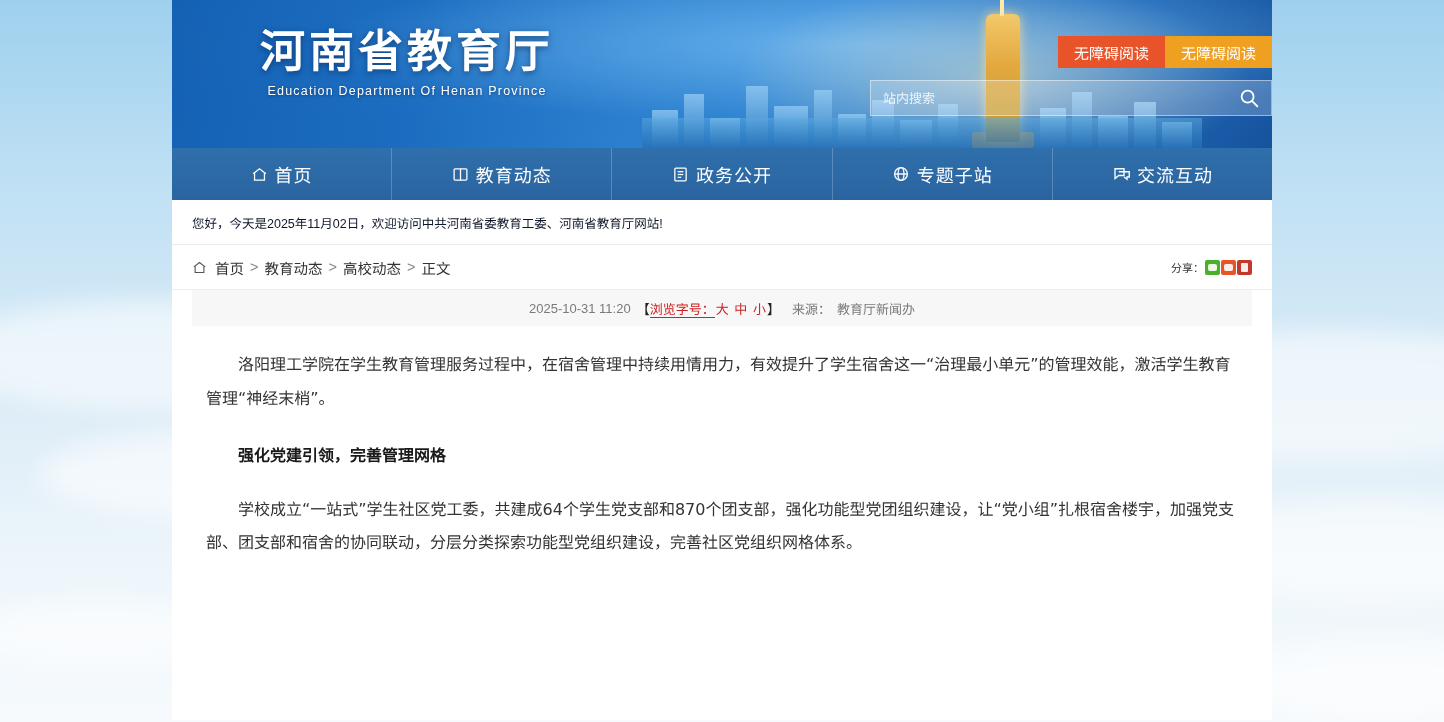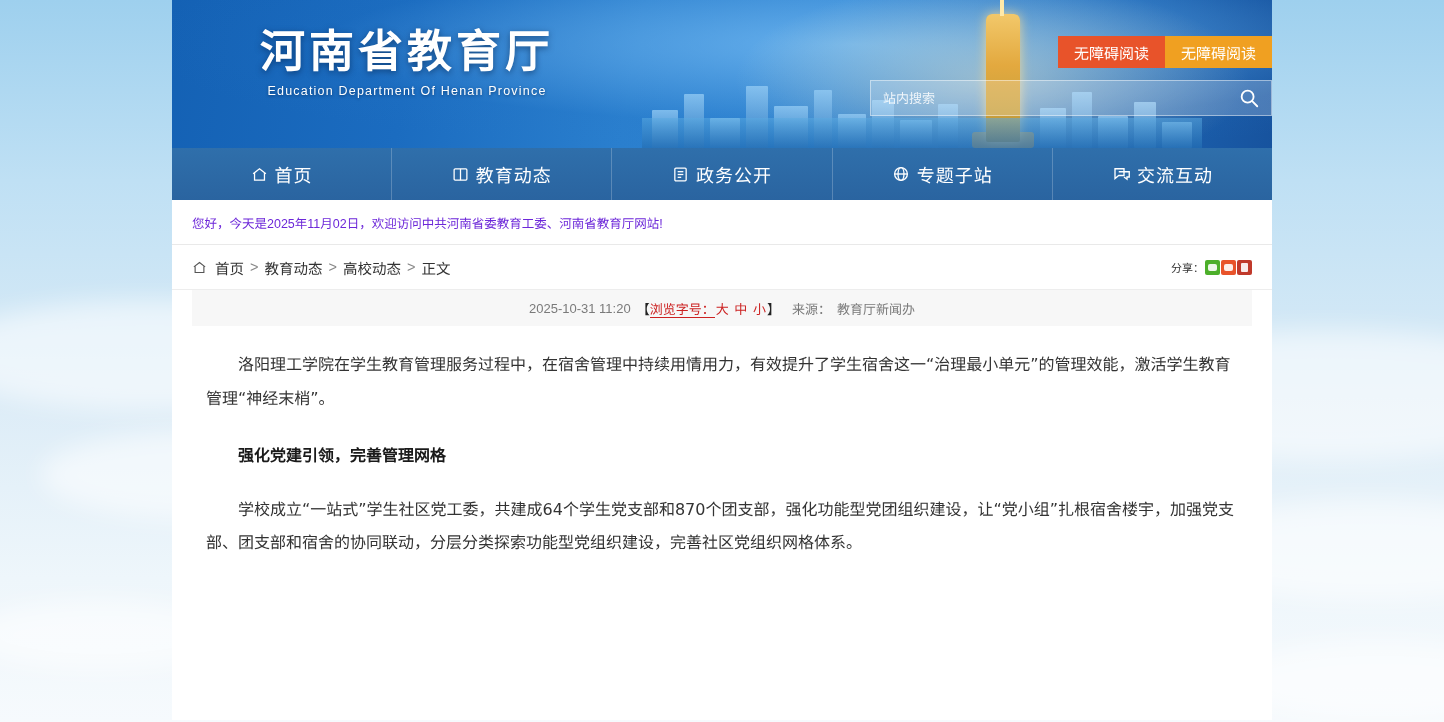--- a/index.html
+++ b/index.html
@@ -210,21 +210,21 @@
   .nav-item svg { display: block; }
 
   
   .greeting {
     background: #fff;
     height: 44px;
     display: flex;
     align-items: center;
     padding-left: 20px;
     font-size: 12.5px;
-    color: #6d28d9;
+    color: #0f172a;
     border-bottom: 1px solid #e9e9e9;
   }
 
   
   .crumb-row {
     background: #fff;
     height: 44px;
     display: flex;
     align-items: center;
     padding: 0 20px;

